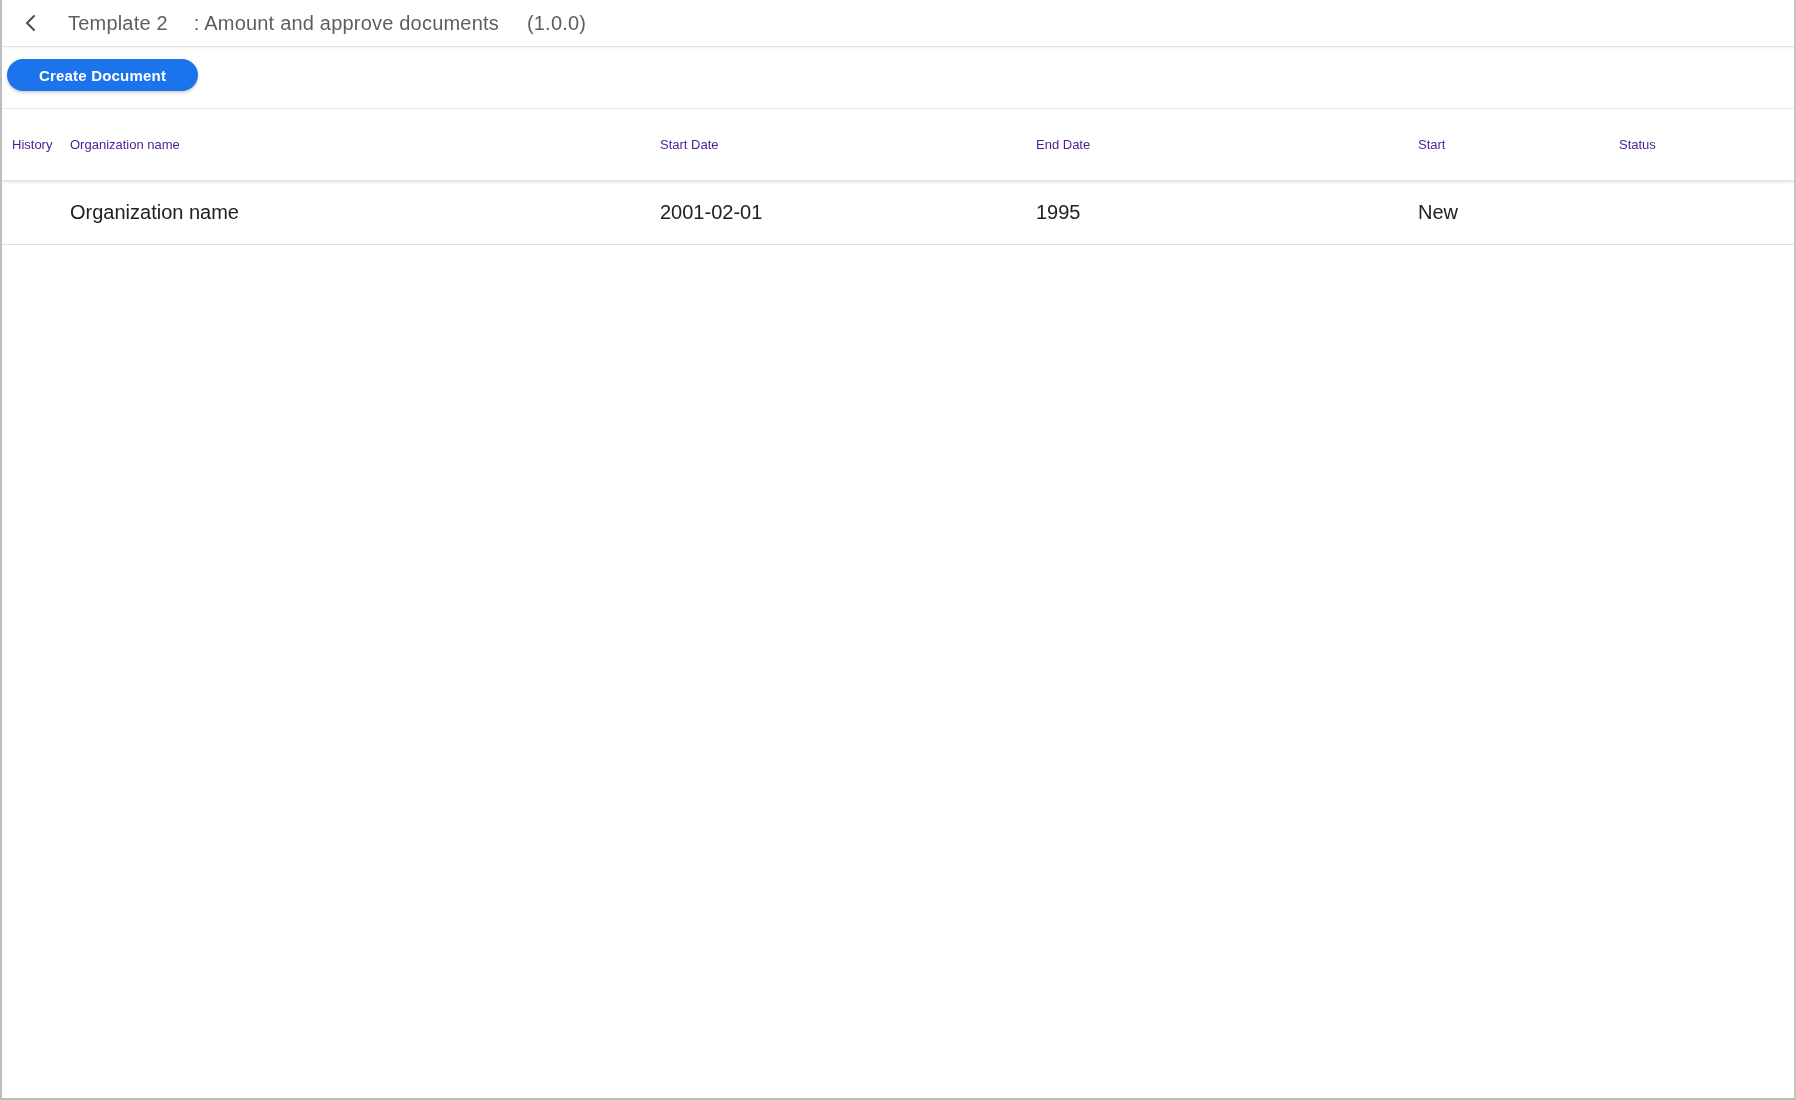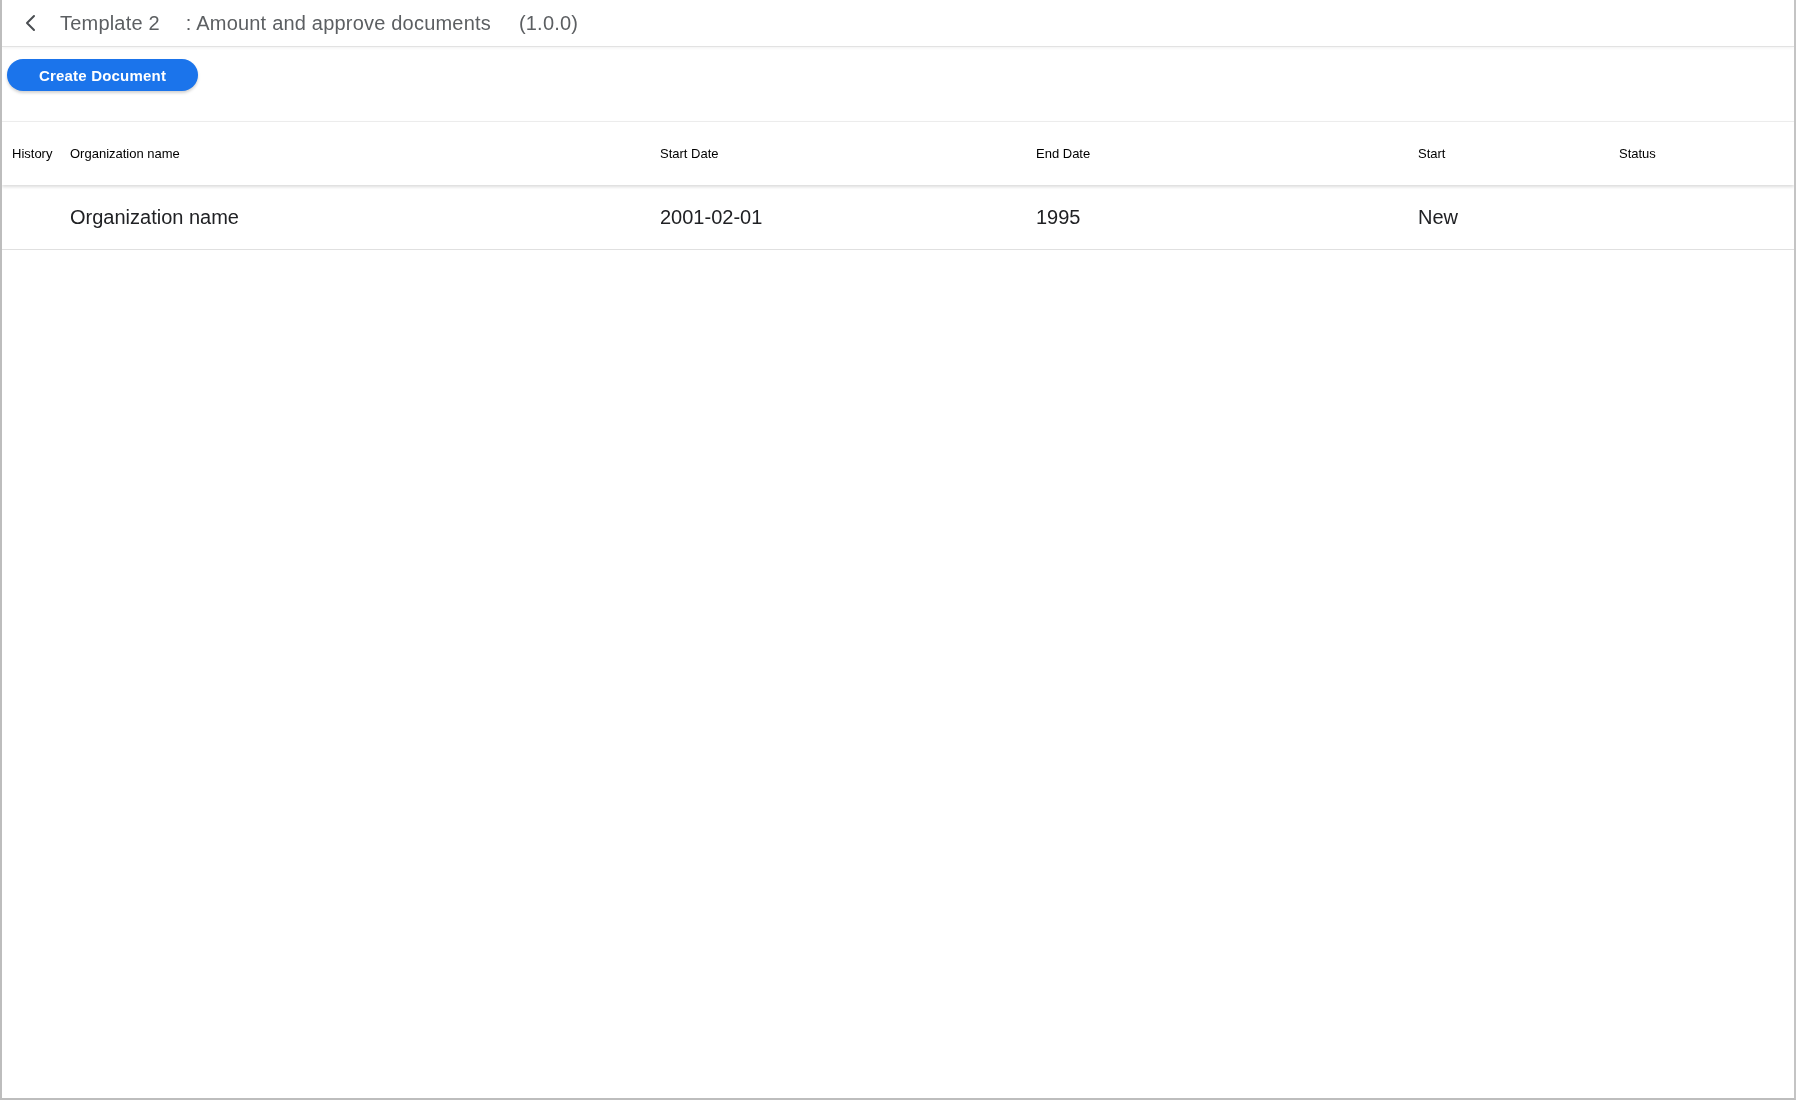--- a/index.html
+++ b/index.html
@@ -33,21 +33,21 @@
     align-items: center;
     justify-content: center;
     background: transparent;
     border: none;
     padding: 0;
     cursor: pointer;
   }
   .title-wrap {
     display: flex;
     align-items: center;
-    margin-left: 16px;
+    margin-left: 24px;
     font-size: 20px;
     color: #5c5f62;
     letter-spacing: 0.2px;
   }
   .title-name { }
   .title-desc { margin-left: 26px; }
   .title-version { margin-left: 28px; }
 
   
   .btn-row { padding: 13px 0 0 5px; height: 53px; }
@@ -69,28 +69,28 @@
 
   
   .grid-row {
     display: grid;
     grid-template-columns: 58px 590px 376px 382px 201px 1fr;
     padding-left: 10px;
     align-items: center;
     background: #ffffff;
   }
   .thead {
-    height: 64px;
-    margin-top: 22px;
+    height: 72px;
+    margin-top: 9px;
     border-top: 1px solid #ececec;
     box-shadow: 0 2px 3px rgba(0,0,0,0.14);
     position: relative;
     z-index: 2;
     font-size: 13px;
-    color: #000000;
+    color: #4c1d95;
   }
   .trow {
     height: 65px;
     border-bottom: 1px solid #e0e0e0;
     font-size: 20px;
     color: #202124;
     cursor: pointer;
   }
   .cell { white-space: nowrap; overflow: hidden; }
 

